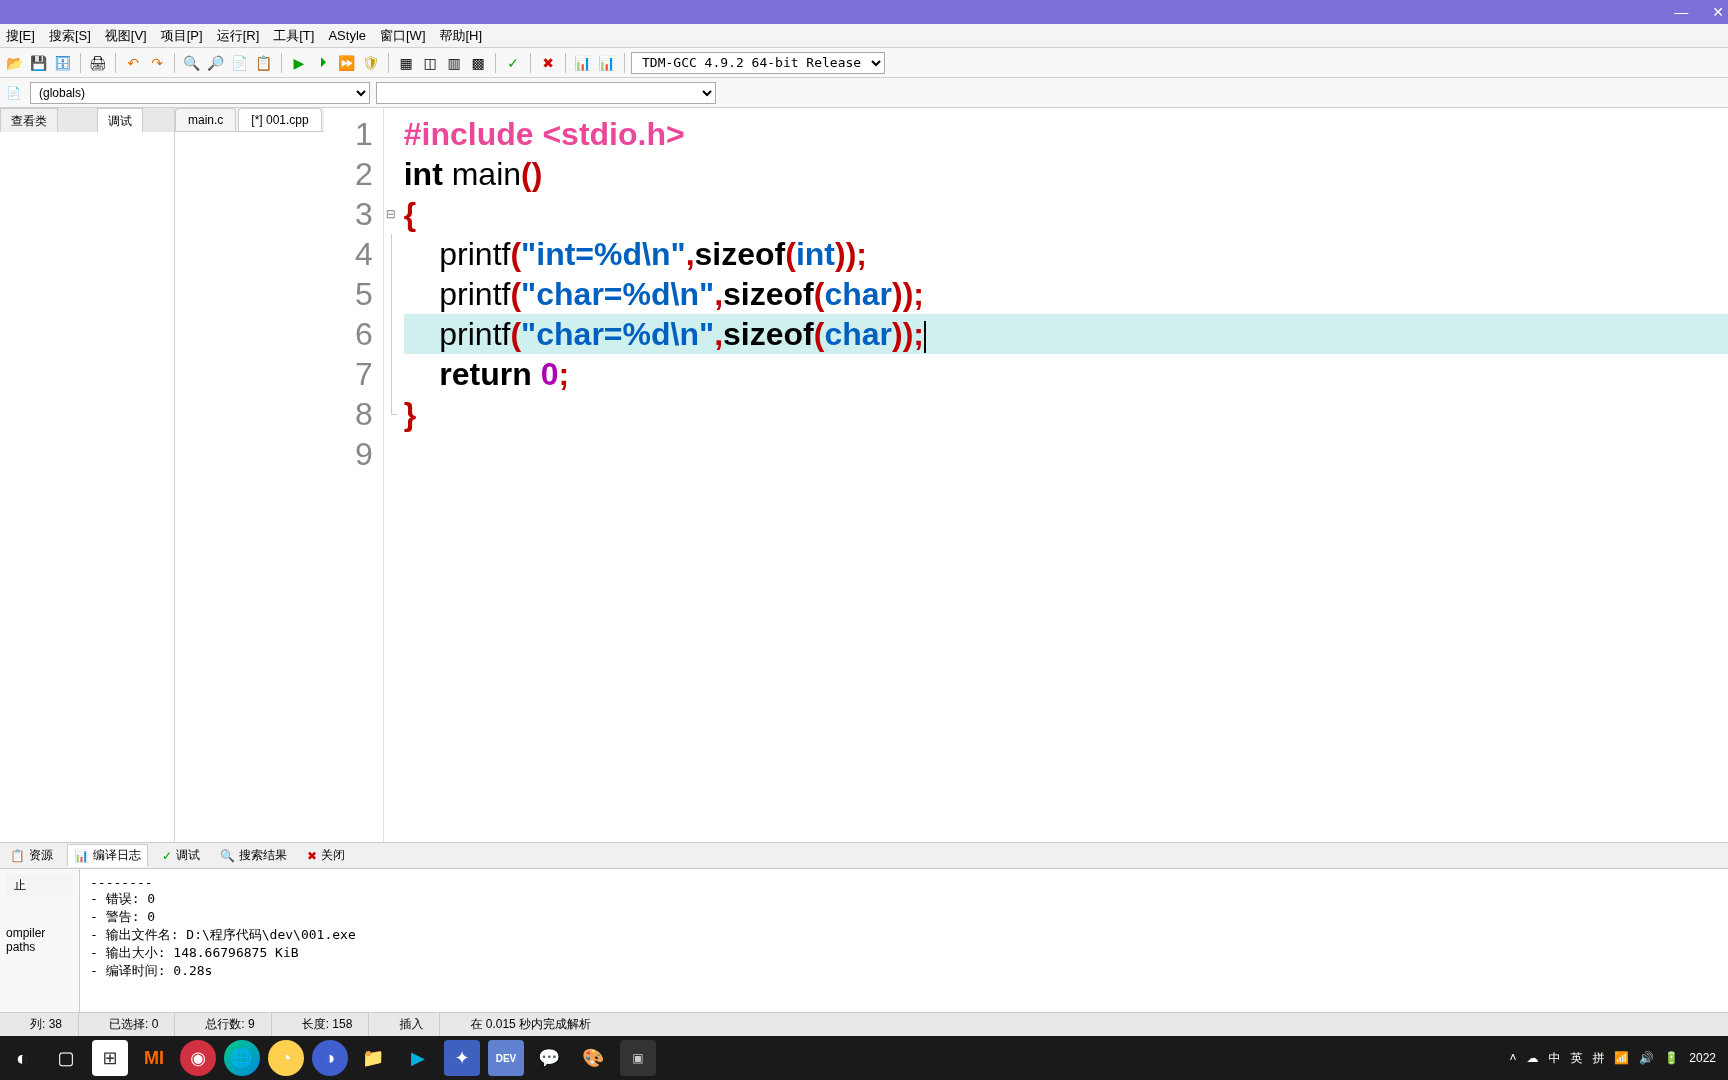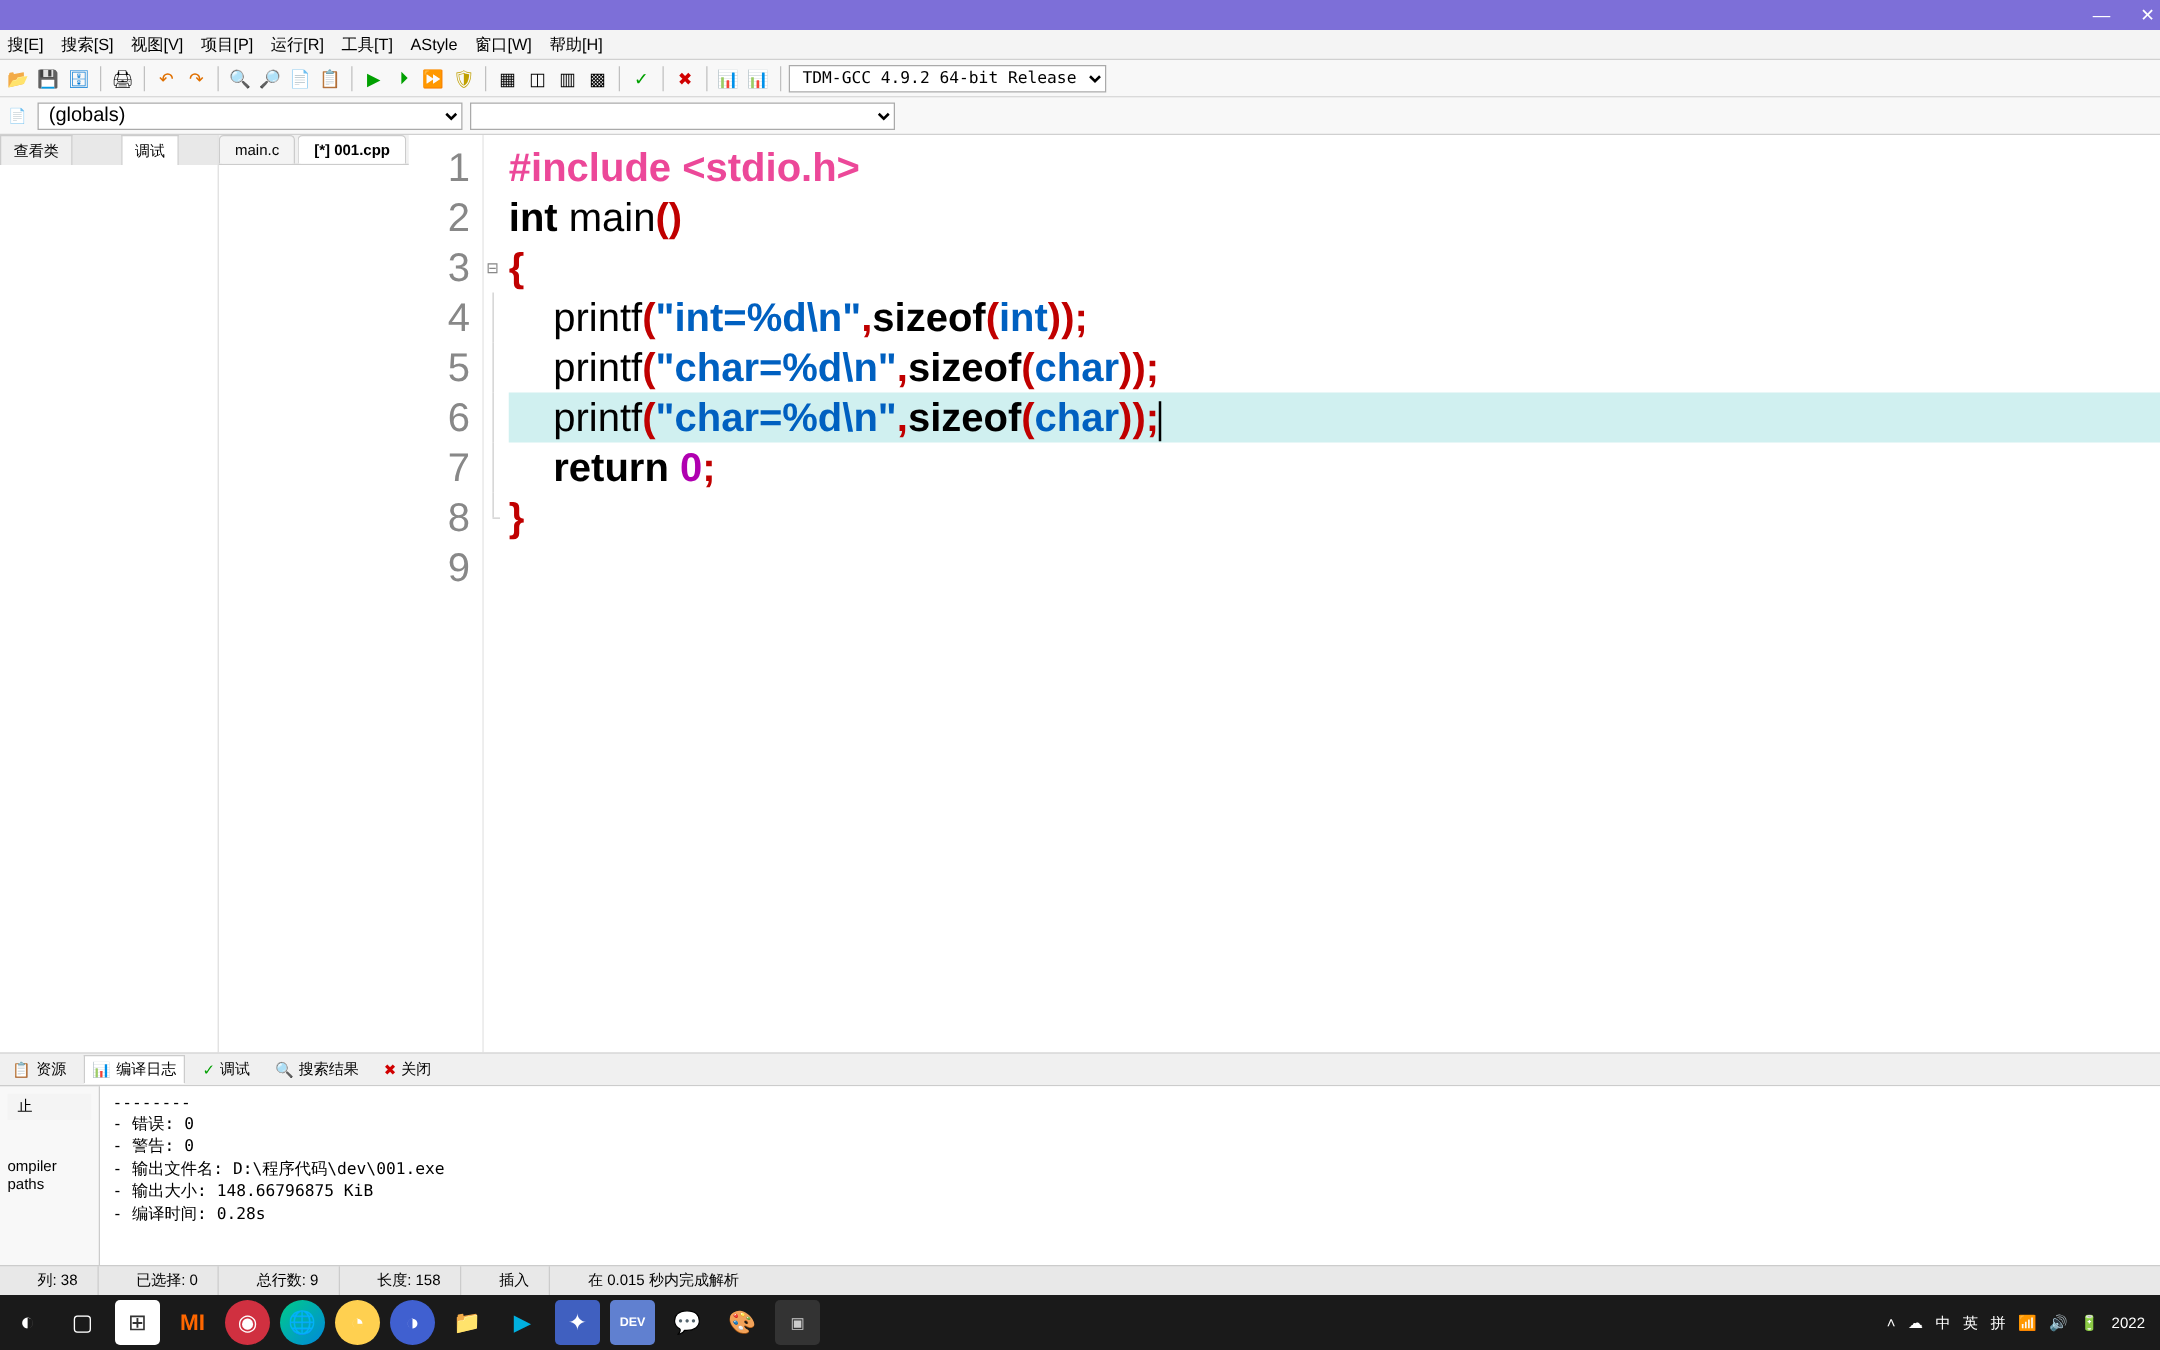--- a/index.html
+++ b/index.html
@@ -9,31 +9,31 @@
 .title-bar .window-controls { position: absolute; right: 4px; top: 0; height: 24px; display: flex; align-items: center; gap: 24px; }
 .title-bar .window-controls span { font-size: 14px; cursor: pointer; }
 .menu-bar { background: #f4f4f4; height: 24px; display: flex; align-items: center; padding: 0 6px; font-size: 13px; gap: 14px; border-bottom: 1px solid #d0d0d0; }
 .menu-bar span { cursor: pointer; }
 .toolbar { background: #f8f8f8; height: 30px; display: flex; align-items: center; padding: 2px 4px; border-bottom: 1px solid #d0d0d0; gap: 2px; }
 .tb-btn { width: 22px; height: 22px; display: inline-flex; align-items: center; justify-content: center; font-size: 14px; cursor: pointer; border-radius: 2px; }
 .tb-sep { width: 1px; height: 20px; background: #c0c0c0; margin: 0 4px; }
 .tb-select { height: 22px; border: 1px solid #aaa; background: #fff; font-size: 13px; font-family: monospace; padding: 0 6px; min-width: 240px; }
 .sub-toolbar { background: #f8f8f8; height: 30px; display: flex; align-items: center; padding: 2px 4px; border-bottom: 1px solid #d0d0d0; gap: 6px; }
 .sub-toolbar .tb-btn { width: 20px; height: 20px; font-size: 12px; }
-.sub-toolbar select { height: 22px; border: 1px solid #aaa; background: #fff; font-size: 16px; padding: 0 4px; }
+.sub-toolbar select { height: 22px; border: 1px solid #aaa; background: #fff; font-size: 12px; padding: 0 4px; }
 .main-area { flex: 1; display: flex; overflow: hidden; }
 .side-panel { width: 175px; background: #f8f8f8; border-right: 1px solid #d0d0d0; display: flex; flex-direction: column; }
 .side-tabs { display: flex; background: #e8e8e8; height: 24px; font-size: 12px; gap: 39px; }
 .side-tab { padding: 4px 10px; cursor: pointer; border: 1px solid #ccc; border-bottom: none; background: #f0f0f0; }
 .side-tab.active { background: #fff; }
 .side-content { flex: 1; background: #fff; }
 .editor-area { flex: 1; display: flex; background: #fff; }
 .editor-tabs { height: 24px; background: #f0f0f0; display: flex; align-items: flex-end; font-size: 12px; border-bottom: 1px solid #ccc; }
 .editor-tab { padding: 4px 12px; border: 1px solid #ccc; border-bottom: none; background: #f4f4f4; cursor: pointer; margin-right: 2px; border-radius: 4px 4px 0 0; }
-.editor-tab.active { background: #fff; font-weight: 700; }
+.editor-tab.active { background: #fff; font-weight: 400; }
 .code-area { flex: 1; display: flex; overflow: hidden; font-family: Consolas, monospace; font-size: 32px; line-height: 40px; }
 .gutter { width: 60px; background: #fff; color: #888; text-align: right; padding: 6px 10px 0 0; border-right: 1px solid #e0e0e0; user-select: none; }
 .gutter div { height: 40px; }
 .fold-col { width: 14px; background: #fff; padding-top: 6px; }
 .fold-col div { height: 40px; text-align: center; font-size: 12px; color: #888; position: relative; }
 .fold-line { position: absolute; left: 50%; top: 0; bottom: 0; width: 1px; background: #ccc; }
 .code-lines { flex: 1; padding: 6px 0 0 6px; white-space: pre; }
 .code-lines .line { height: 40px; }
 .code-lines .line.highlight { background: #d0f0f0; }
 .tok-pre { color: #ec4899; font-weight: bold;}

